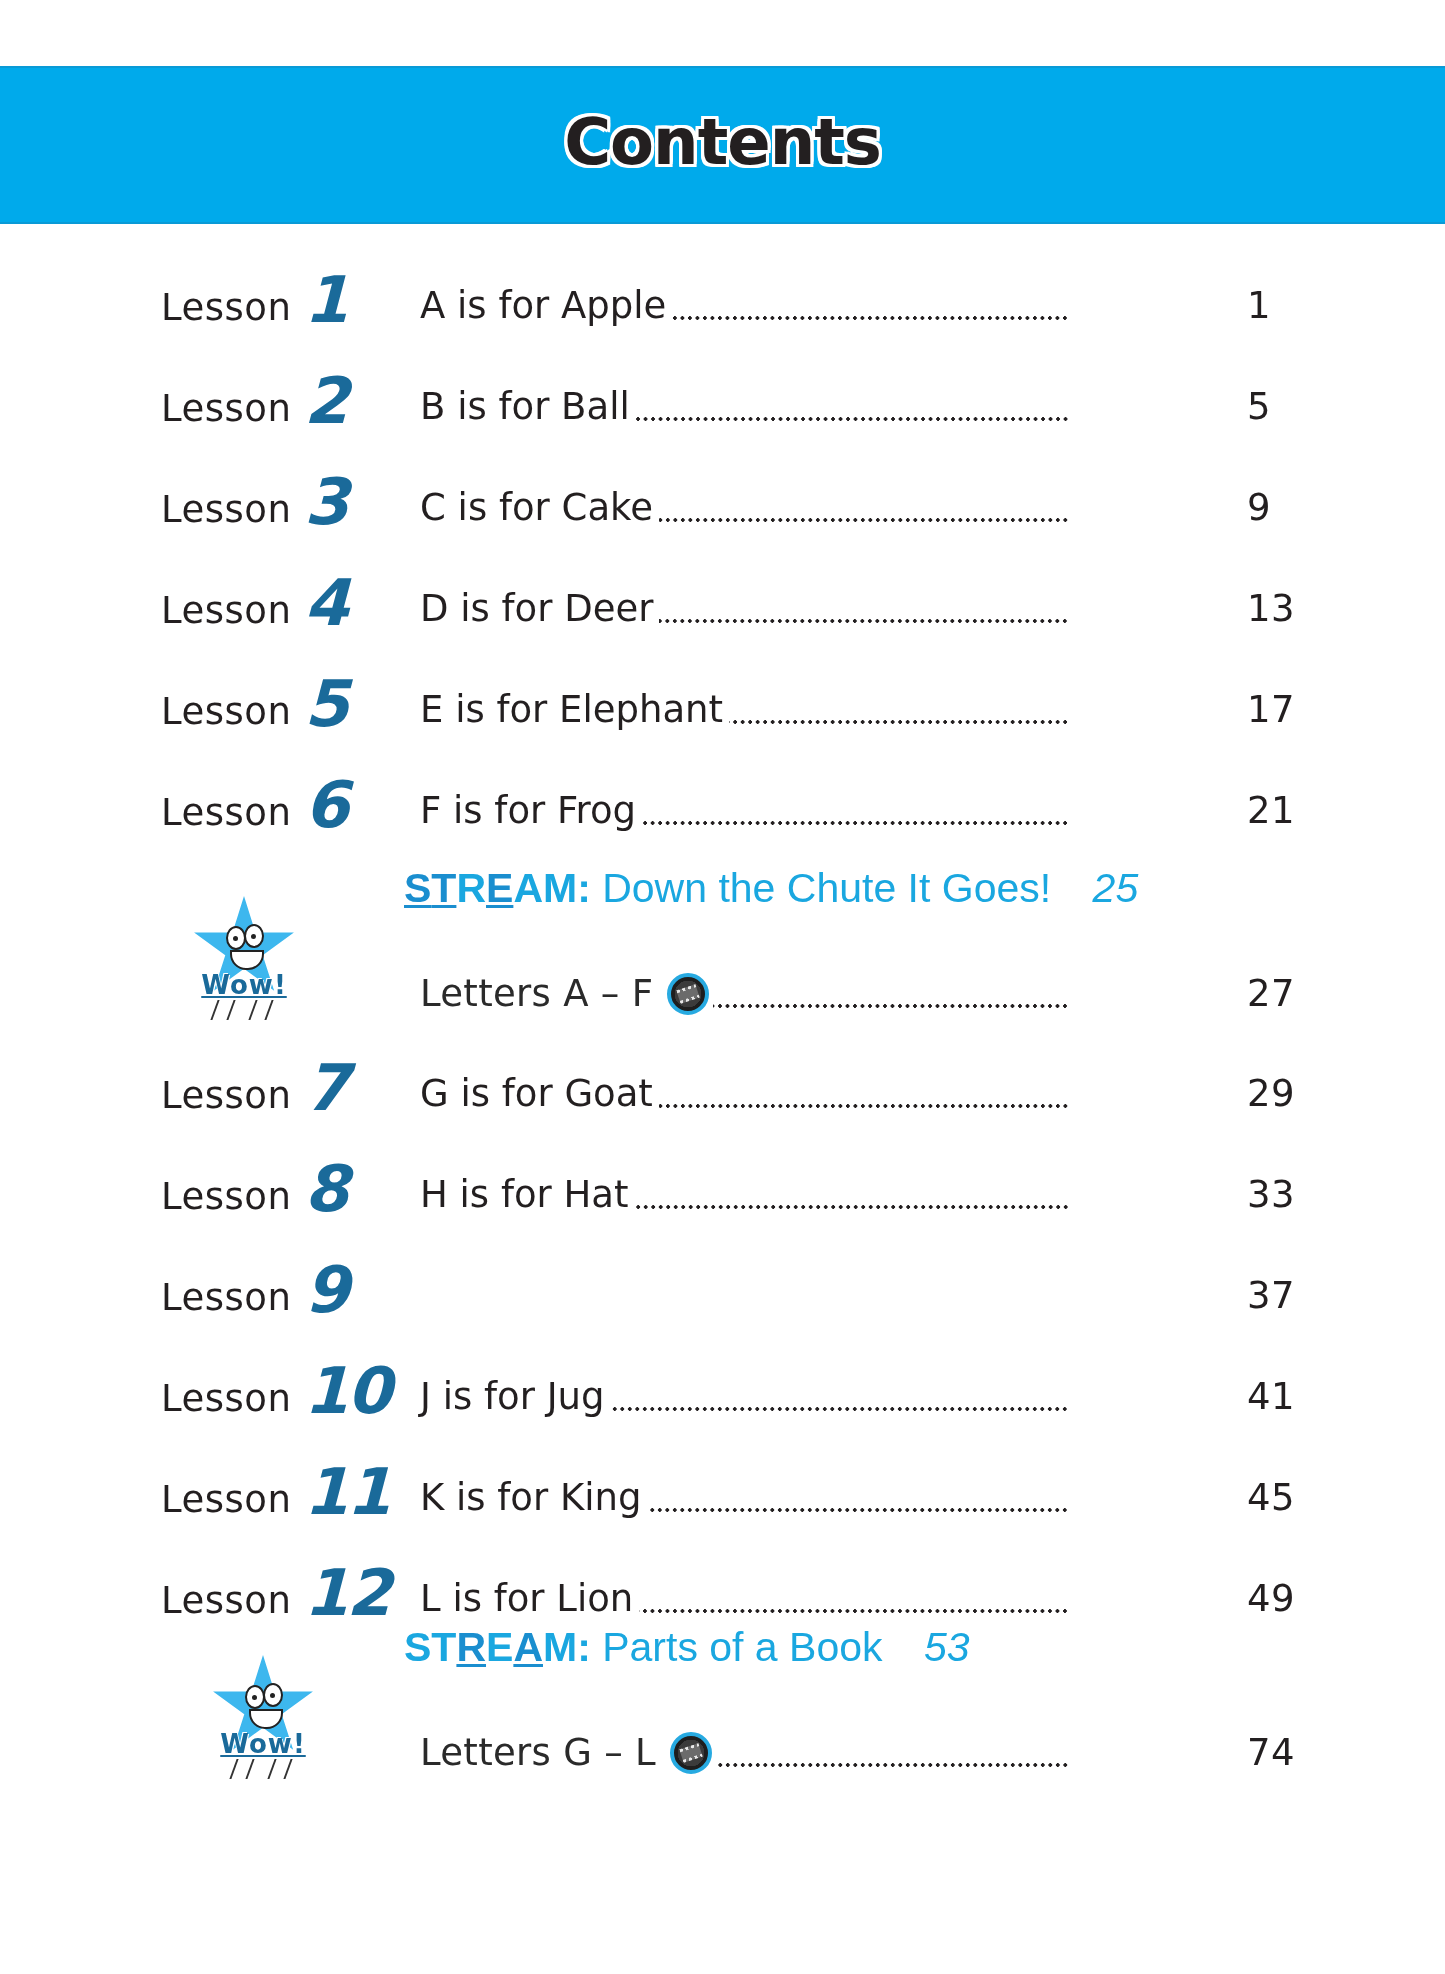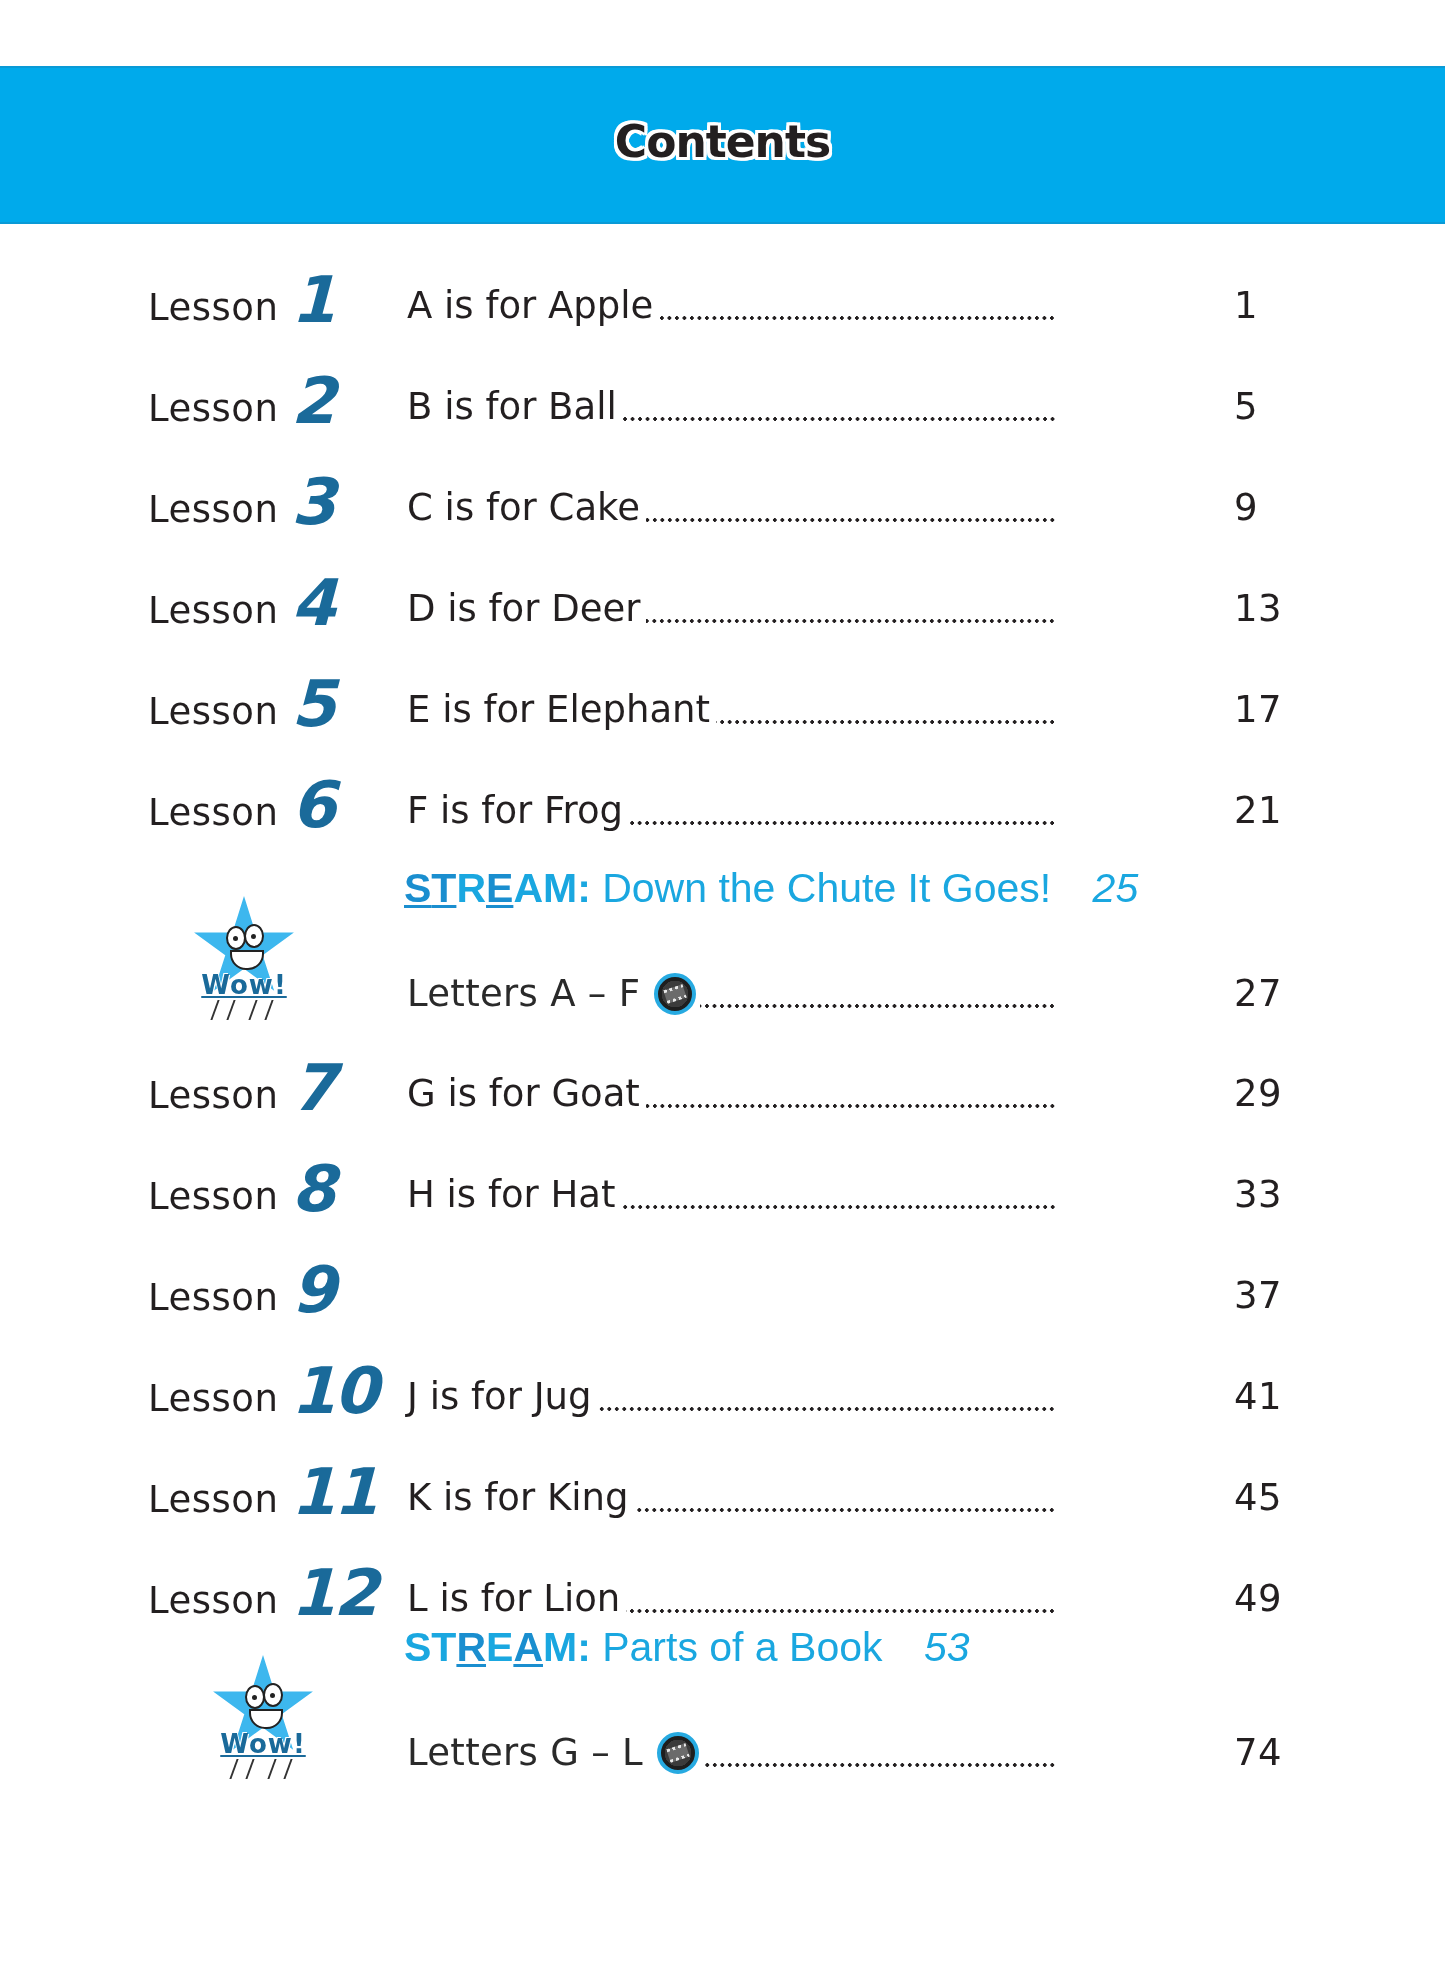--- a/index.html
+++ b/index.html
@@ -27,34 +27,34 @@
     box-sizing: border-box;
   }
   .header-title {
     position: absolute;
     left: 0;
     right: 0;
     top: 38px;
     text-align: center;
     font-family: "DejaVu Sans", sans-serif;
     font-weight: bold;
-    font-size: 44px;
+    font-size: 64px;
     line-height: 72px;
     letter-spacing: -1px;
     color: #231F20;
     -webkit-text-stroke: 0px;
     text-shadow:
       -3px -3px 0 #fff, 3px -3px 0 #fff, -3px 3px 0 #fff, 3px 3px 0 #fff,
       0 -3px 0 #fff, 0 3px 0 #fff, -3px 0 0 #fff, 3px 0 0 #fff,
       -2px -3px 0 #fff, 2px 3px 0 #fff, -3px 2px 0 #fff, 3px -2px 0 #fff;
   }
 
   .toc-row {
     position: absolute;
-    left: 3px;
+    left: 16px;
     width: 1276px;
     height: 80px;
   }
   .lesson-label {
     position: absolute;
     left: 145px;
     bottom: 14px;
     font-family: "DejaVu Sans", sans-serif;
     font-size: 37px;
     line-height: 40px;

